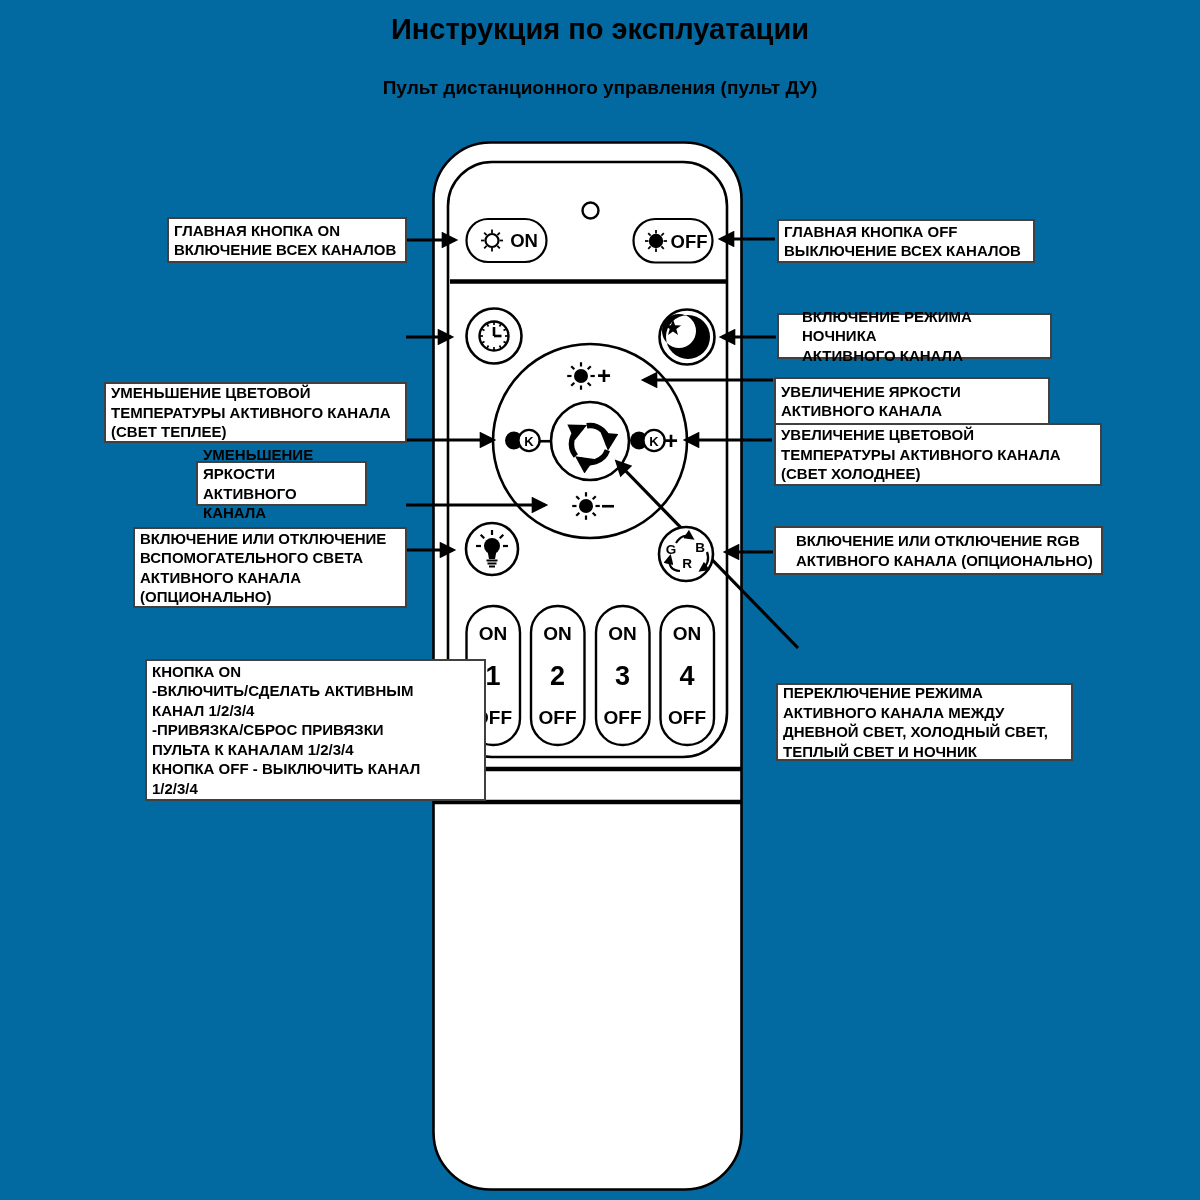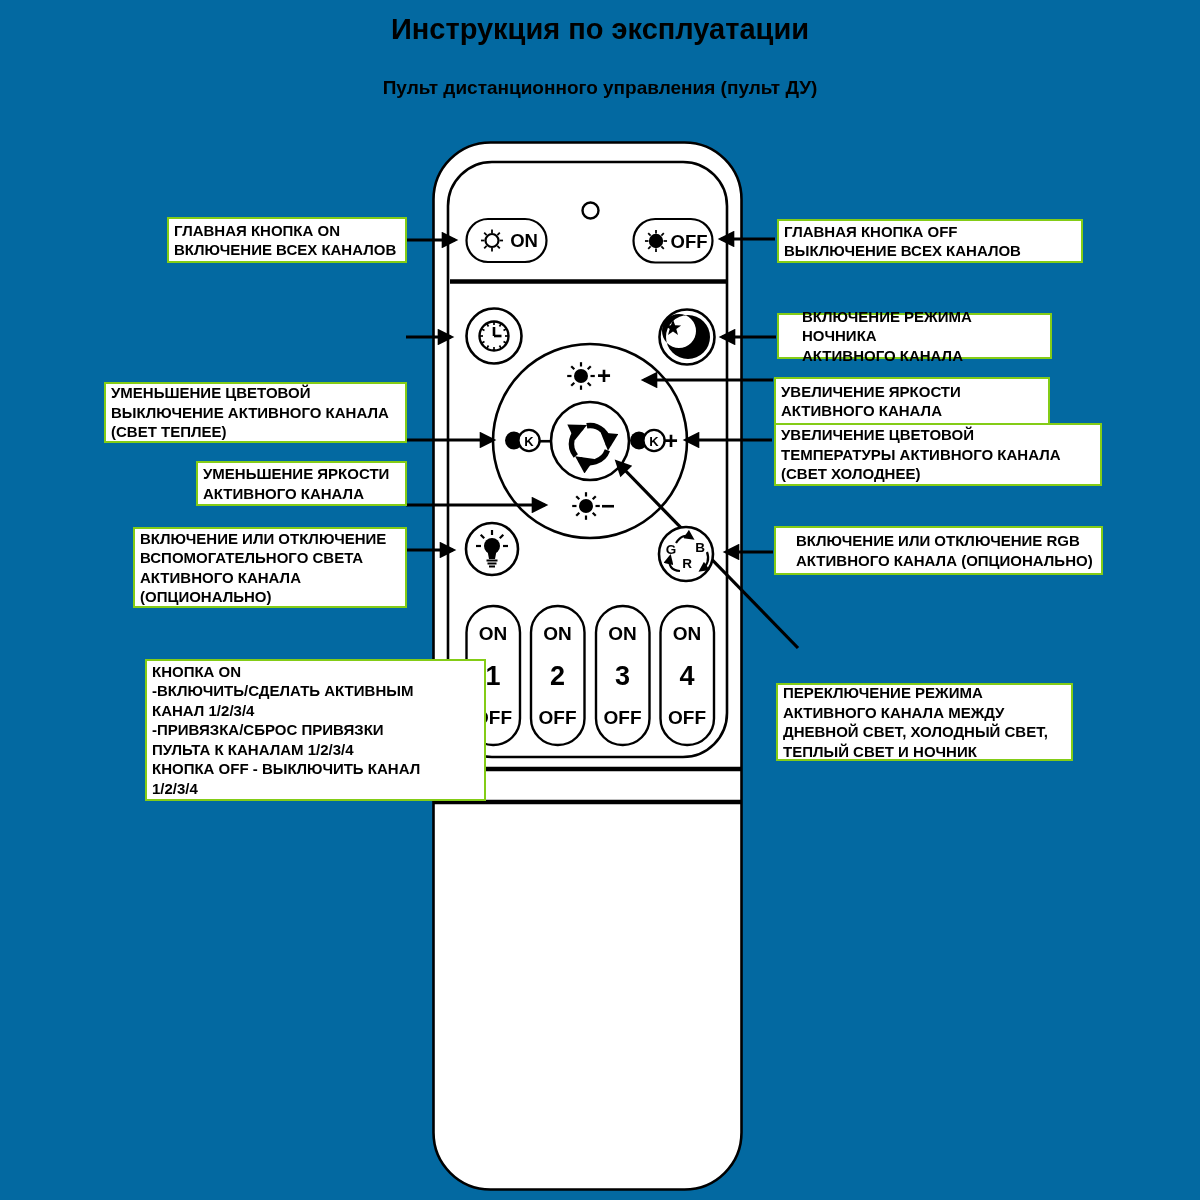--- a/index.html
+++ b/index.html
@@ -3,21 +3,21 @@
 <meta charset="utf-8">
 <style>
   html,body{margin:0;padding:0;background:#fff;}
   .page{position:relative;width:1200px;height:1200px;background:#0369a1;overflow:hidden;
         font-family:"Liberation Sans",sans-serif;color:#000;}
   .title{position:absolute;top:13px;left:0;width:100%;text-align:center;
          font-size:29px;font-weight:bold;}
   .subtitle{position:absolute;top:77px;left:0;width:100%;text-align:center;
          font-size:19px;font-weight:bold;}
   .layer{position:absolute;left:0;top:0;}
-  .callout{position:absolute;box-sizing:border-box;border:2px solid #84cc16;background:#fff;
+  .callout{position:absolute;box-sizing:border-box;border:2px solid #404040;background:#fff;
          font-size:15px;line-height:19.5px;font-weight:bold;white-space:pre-line;
          display:flex;align-items:center;padding:1px 5px;}
   svg text{font-family:"Liberation Sans",sans-serif;font-weight:bold;fill:#000;}
 </style>
 </head>
 <body>
 
 <div class="page">
 
   <div class="title">Инструкция по эксплуатации</div>
@@ -219,37 +219,37 @@
       <line x1="776" y1="337" x2="722" y2="337" marker-end="url(#ah)"></line>
       <line x1="773" y1="380" x2="644" y2="380" marker-end="url(#ah)"></line>
       <line x1="772" y1="440" x2="686" y2="440" marker-end="url(#ah)"></line>
       <line x1="773" y1="552" x2="726" y2="552" marker-end="url(#ah)"></line>
     </g>
   </svg>
 
   <div class="callout" style="left:167px;top:217px;width:240px;height:46px;">ГЛАВНАЯ КНОПКА ON
 ВКЛЮЧЕНИЕ ВСЕХ КАНАЛОВ</div>
   <div class="callout" style="left:104px;top:382px;width:303px;height:61px;">УМЕНЬШЕНИЕ ЦВЕТОВОЙ
-ВЫКЛЮЧЕНИЕ АКТИВНОГО КАНАЛА
+ТЕМПЕРАТУРЫ АКТИВНОГО КАНАЛА
 (СВЕТ ТЕПЛЕЕ)</div>
-  <div class="callout" style="left:196px;top:461px;width:211px;height:45px;">УМЕНЬШЕНИЕ ЯРКОСТИ
+  <div class="callout" style="left:196px;top:461px;width:171px;height:45px;">УМЕНЬШЕНИЕ ЯРКОСТИ
 АКТИВНОГО КАНАЛА</div>
   <div class="callout" style="left:133px;top:527px;width:274px;height:81px;">ВКЛЮЧЕНИЕ ИЛИ ОТКЛЮЧЕНИЕ
 ВСПОМОГАТЕЛЬНОГО СВЕТА
 АКТИВНОГО КАНАЛА
 (ОПЦИОНАЛЬНО)</div>
   <div class="callout" style="left:101px;top:659px;width:341px;height:142px;margin-left:44px;">КНОПКА ON
 -ВКЛЮЧИТЬ/СДЕЛАТЬ АКТИВНЫМ
 КАНАЛ 1/2/3/4
 -ПРИВЯЗКА/СБРОС ПРИВЯЗКИ
 ПУЛЬТА К КАНАЛАМ 1/2/3/4
 КНОПКА OFF - ВЫКЛЮЧИТЬ КАНАЛ
 1/2/3/4</div>
 
-  <div class="callout" style="left:777px;top:219px;width:306px;height:44px;">ГЛАВНАЯ КНОПКА OFF
+  <div class="callout" style="left:777px;top:219px;width:258px;height:44px;">ГЛАВНАЯ КНОПКА OFF
 ВЫКЛЮЧЕНИЕ ВСЕХ КАНАЛОВ</div>
   <div class="callout" style="left:777px;top:313px;width:275px;height:46px;padding-left:23px;">ВКЛЮЧЕНИЕ РЕЖИМА НОЧНИКА
 АКТИВНОГО КАНАЛА</div>
   <div class="callout" style="left:774px;top:377px;width:276px;height:48px;">УВЕЛИЧЕНИЕ ЯРКОСТИ
 АКТИВНОГО КАНАЛА</div>
   <div class="callout" style="left:774px;top:423px;width:328px;height:63px;">УВЕЛИЧЕНИЕ ЦВЕТОВОЙ
 ТЕМПЕРАТУРЫ АКТИВНОГО КАНАЛА
 (СВЕТ ХОЛОДНЕЕ)</div>
   <div class="callout" style="left:774px;top:526px;width:329px;height:49px;padding-left:20px;">ВКЛЮЧЕНИЕ ИЛИ ОТКЛЮЧЕНИЕ RGB
 АКТИВНОГО КАНАЛА (ОПЦИОНАЛЬНО)</div>

